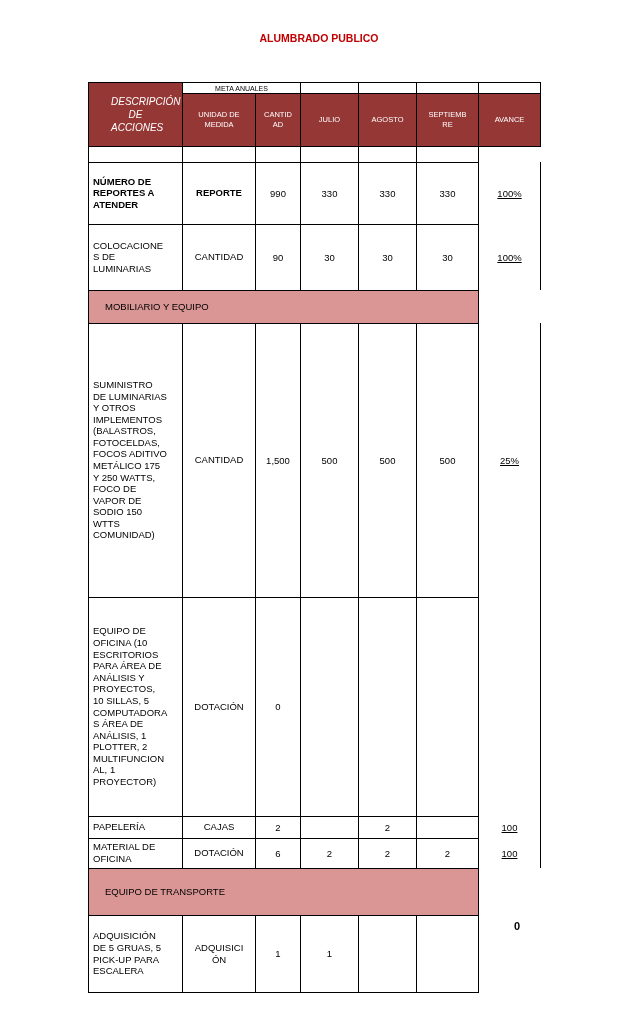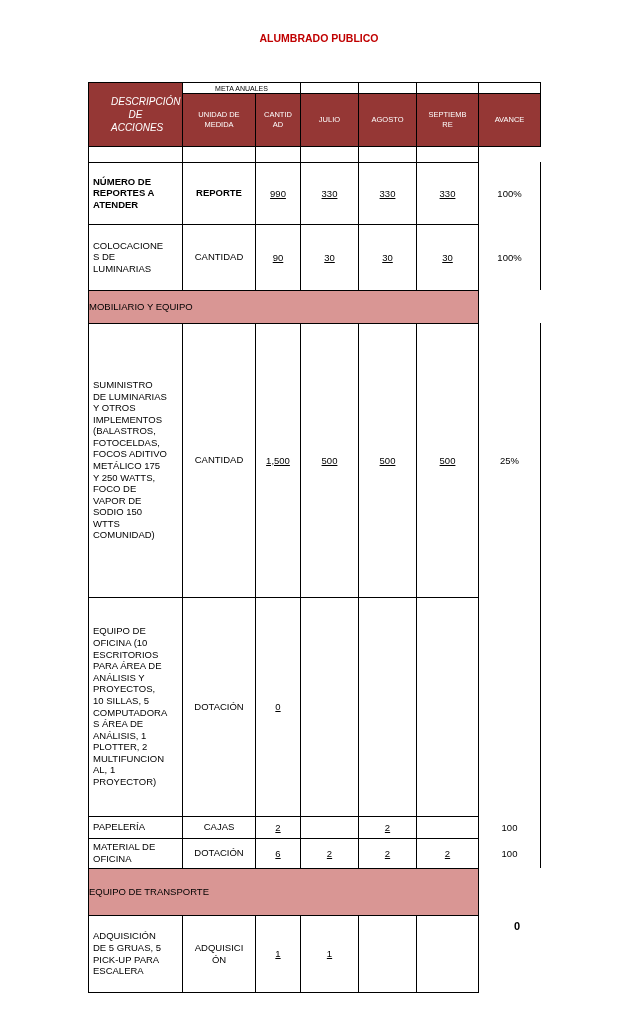--- a/index.html
+++ b/index.html
@@ -24,26 +24,26 @@
 
   .red { background: #953735; color: #ffffff; font-size: 7.5px; text-align: center; line-height: 1.3; }
   .hdr-desc { font-size: 10px; padding: 0 22px; font-style: italic; }
   .meta { font-size: 7px; text-align: center; background: #fff; color: #000; }
   .h1c { background: #fff; }
   .cant { padding: 0 6px; word-break: break-all; }
   .sept { padding: 16px 9px; word-break: break-all; }
 
   .desc { text-align: left; padding: 2px 14px 2px 4px; line-height: 1.22; overflow-wrap: anywhere; }
   .unit { text-align: center; padding: 0 10px; word-break: break-all; line-height: 1.2; }
-  .num  { text-align: center; text-decoration: underline; }
+  .num  { text-align: center; }
   .bold { font-weight: bold; margin-top: 16px; }
 
-  .section { background: #D99694; text-align: left; padding: 2px 0; line-height: 1.25; }
+  .section { background: #D99694; text-align: left; padding: 2px 16px; line-height: 1.25; }
 
-  .av { border: none; border-right: 1px solid #000; text-align: center; }
+  .av { border: none; border-right: 1px solid #000; text-align: center; text-decoration: underline; }
   .av-plain { border: none; }
 
   .page-number { position: absolute; left: 514px; top: 920px; font-weight: bold; font-size: 11px; }
 </style>
 </head>
 <body>
 
 <div class="page">
 
   <div class="titles">

